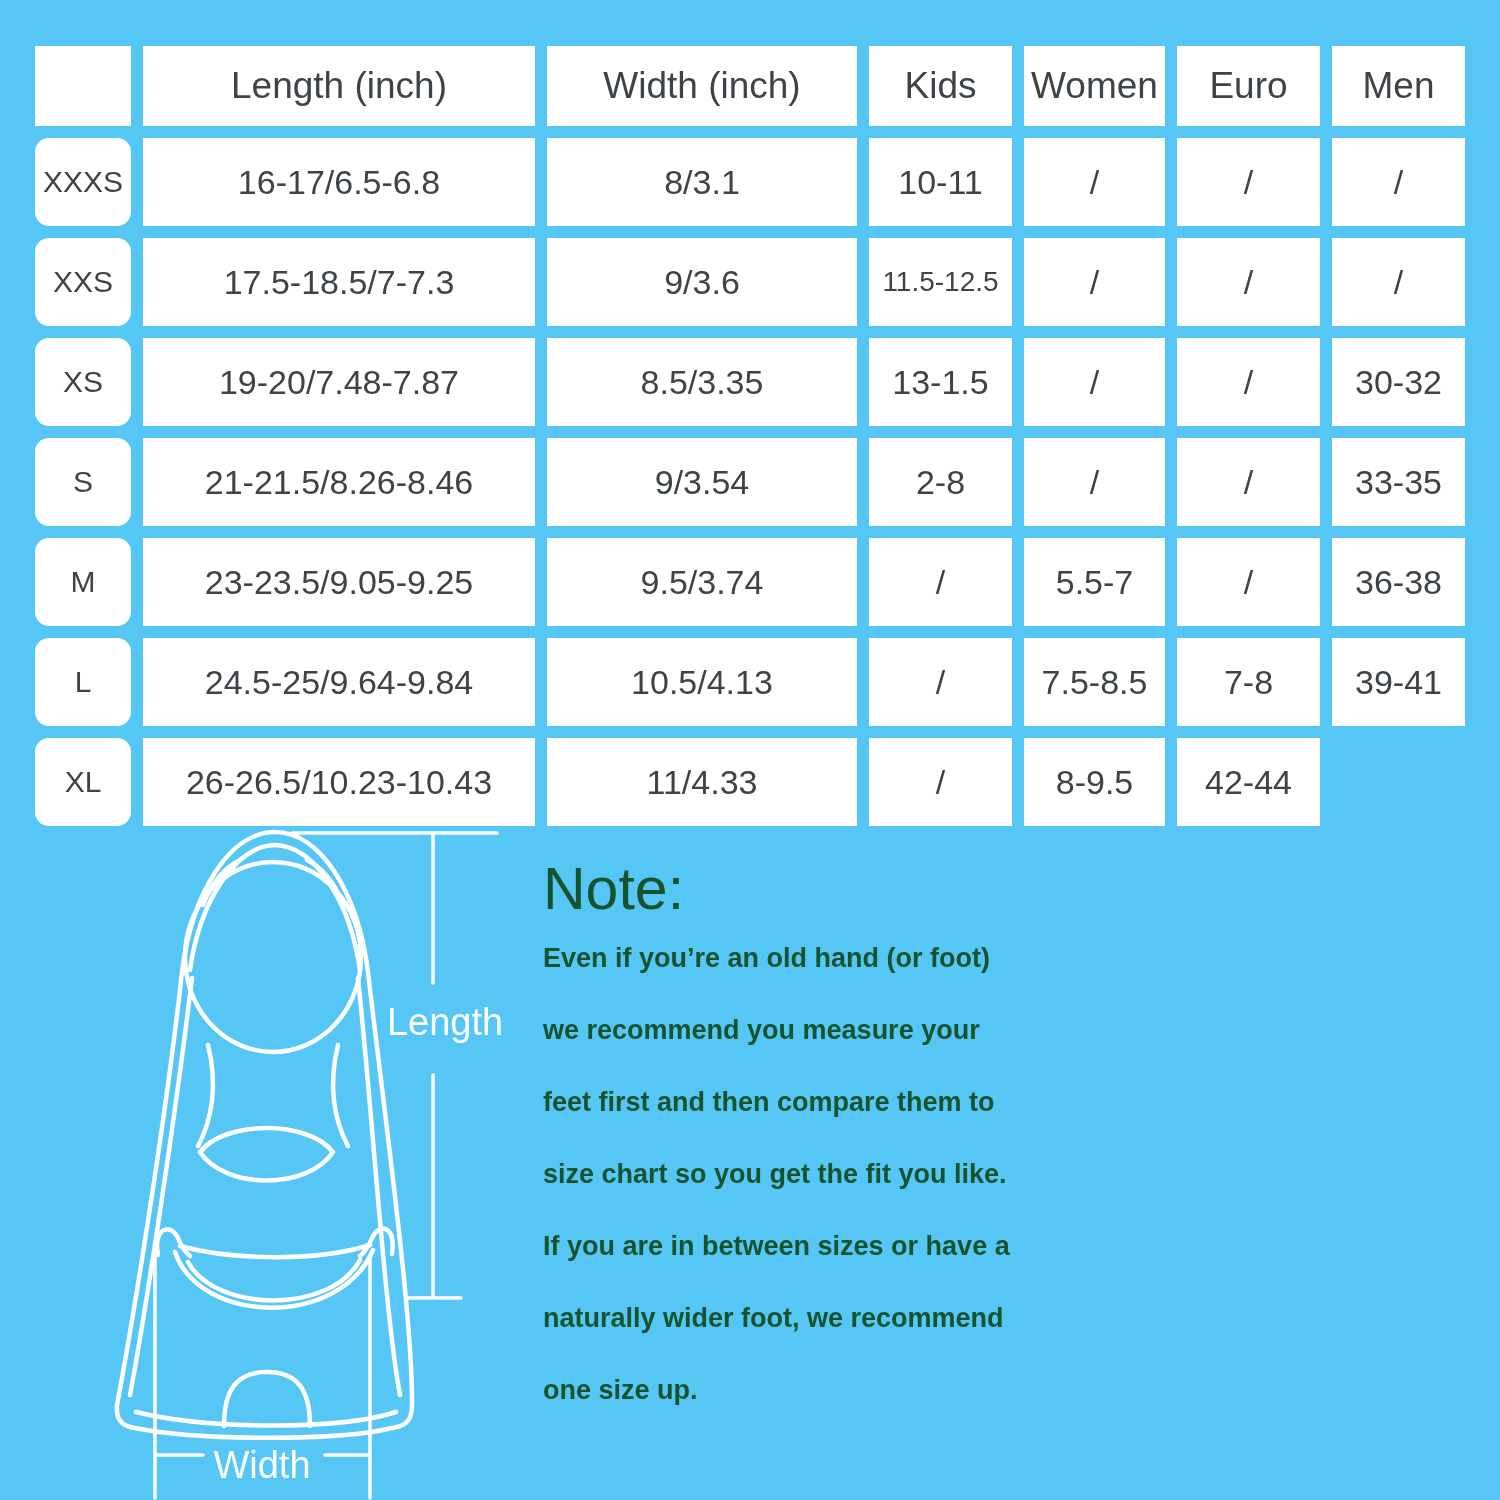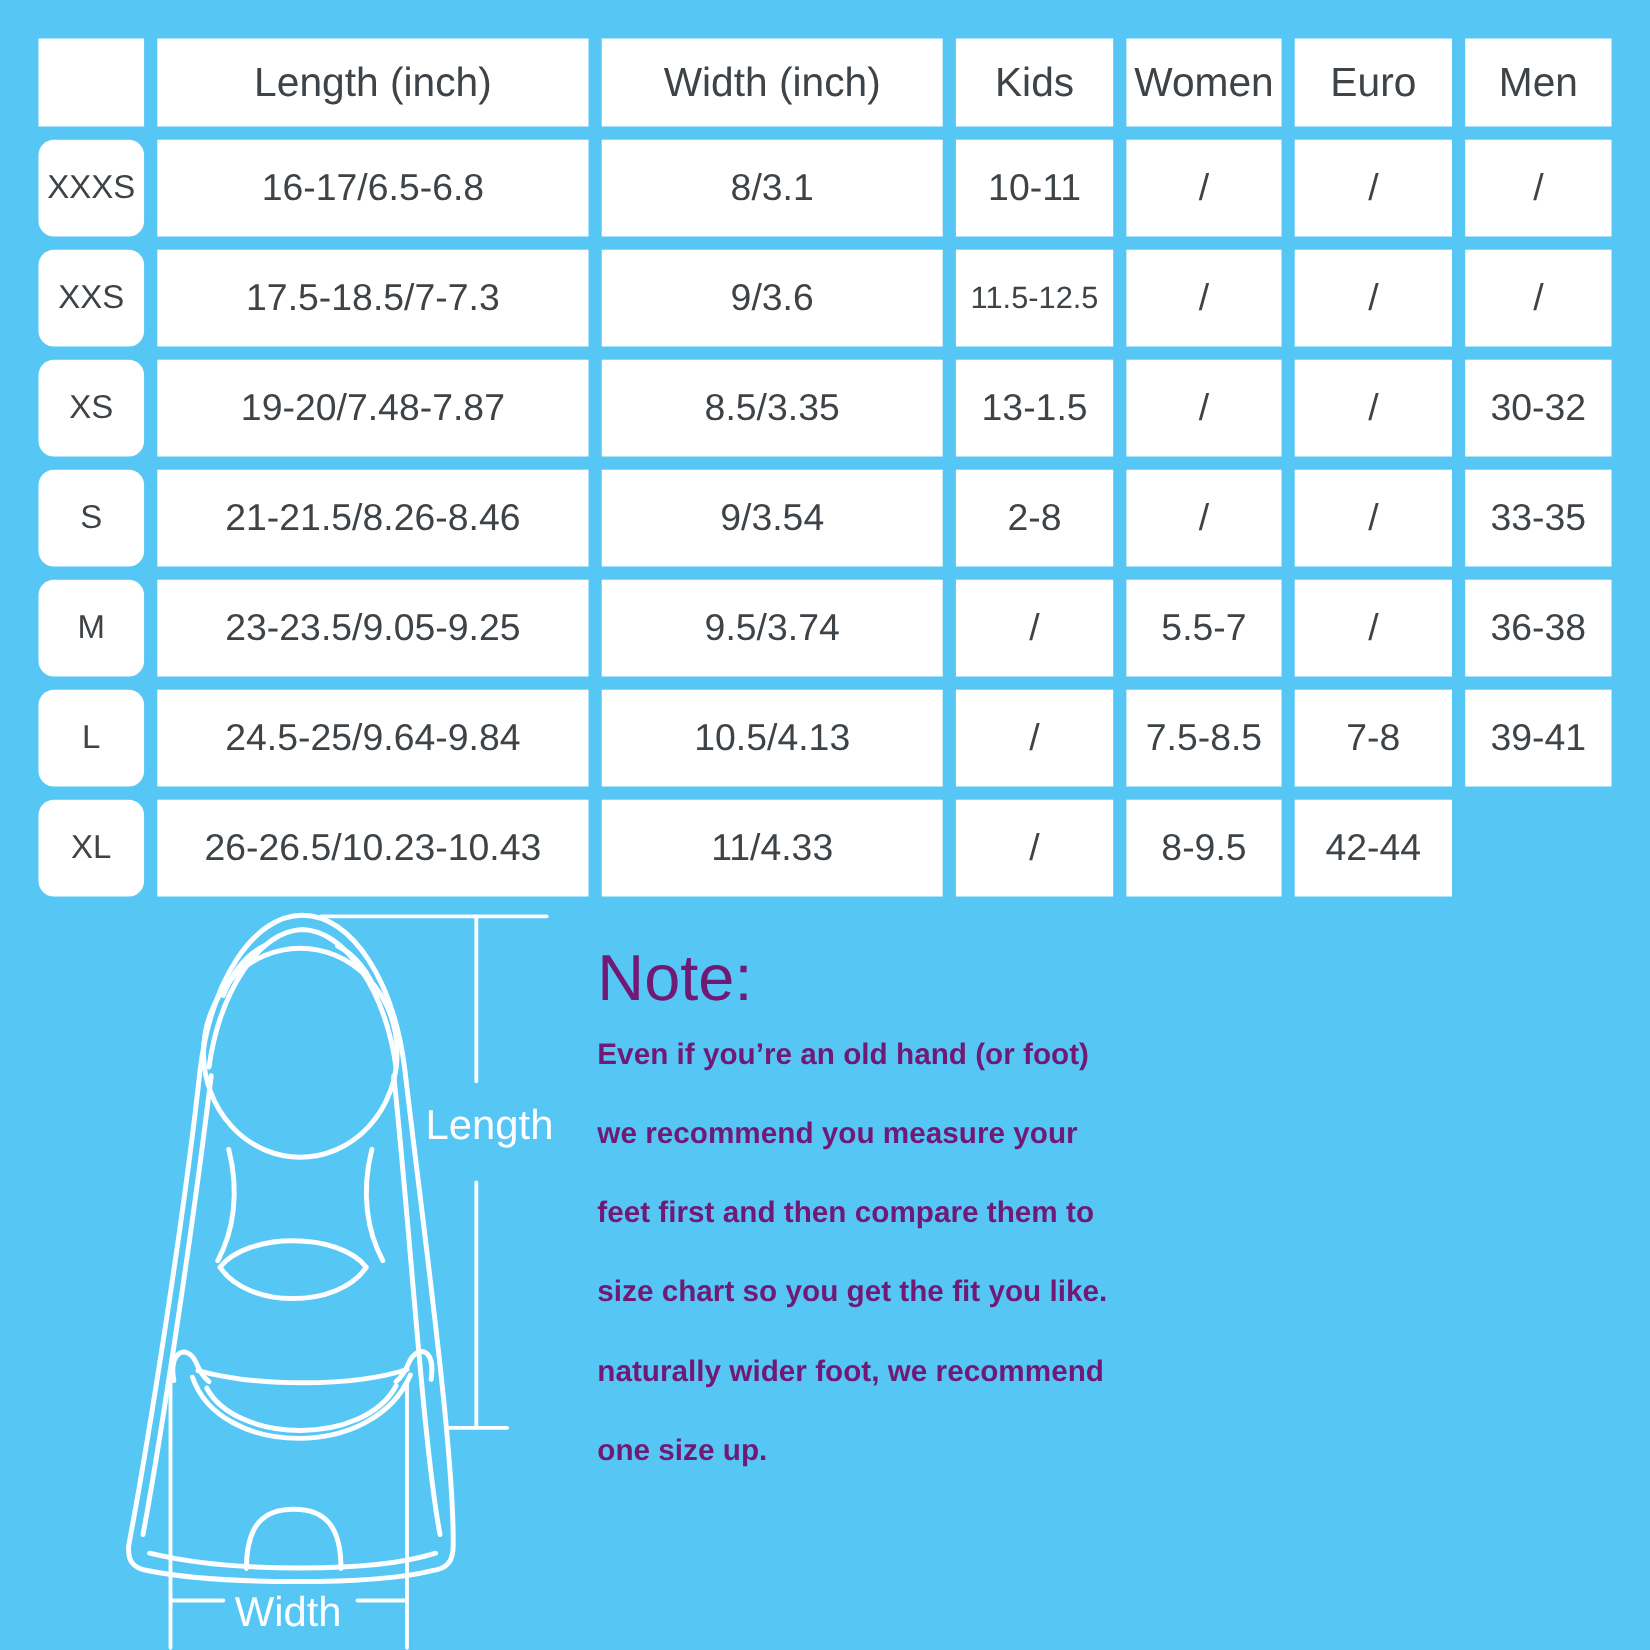--- a/index.html
+++ b/index.html
@@ -5,21 +5,21 @@
   html,body{margin:0;padding:0;}
   body{
     width:1500px;height:1500px;
     background:#56C6F5;
     font-family:"Liberation Sans", sans-serif;
     position:relative;
     overflow:hidden;
   }
   
   .size-table{
-    position:absolute;left:35px;top:35px;
+    position:absolute;left:35px;top:46px;
     display:grid;
     grid-template-columns:96px 392px 310px 143px 141px 143px 133px;
     grid-template-rows:80px repeat(7,88px);
     gap:12px;
   }
   .cell{
     background:#FFFFFF;
     color:#3E4347;
     display:flex;align-items:center;justify-content:center;
     font-size:34px;
@@ -33,21 +33,21 @@
   .fin-svg path, .fin-svg ellipse{
     fill:none;stroke:#FDFEFF;stroke-width:4.5;
     stroke-linecap:round;stroke-linejoin:round;
   }
   .fin-svg .dim{stroke-width:3.5;}
   .fin-svg text{
     fill:#FDFEFF;font-size:38px;
     font-family:"Liberation Sans", sans-serif;
   }
   
-  .note{position:absolute;left:543px;top:856px;width:650px;color:#701a75;}
+  .note{position:absolute;left:543px;top:856px;width:650px;color:#14532d;}
   .note-heading{font-size:59px;line-height:66px;}
   .note-line{font-size:27px;height:72px;display:flex;align-items:center;font-weight:bold;}
 </style>
 </head>
 <body>
 
 <div class="size-table">
     <div class="cell head corner"></div>
     <div class="cell head">Length (inch)</div>
     <div class="cell head">Width (inch)</div>
@@ -149,16 +149,17 @@
   <text x="222" y="648" text-anchor="middle" dominant-baseline="middle">Width</text>
 </svg>
 
 <div class="note">
   <div class="note-heading">Note:</div>
   <div>
     <div class="note-line">Even if you’re an old hand (or foot)</div>
     <div class="note-line">we recommend you measure your</div>
     <div class="note-line">feet first and then compare them to</div>
     <div class="note-line">size chart so you get the fit you like.</div>
+    <div class="note-line">If you are in between sizes or have a</div>
     <div class="note-line">naturally wider foot, we recommend</div>
     <div class="note-line">one size up.</div>
   </div>
 </div>
 
 </body></html>

